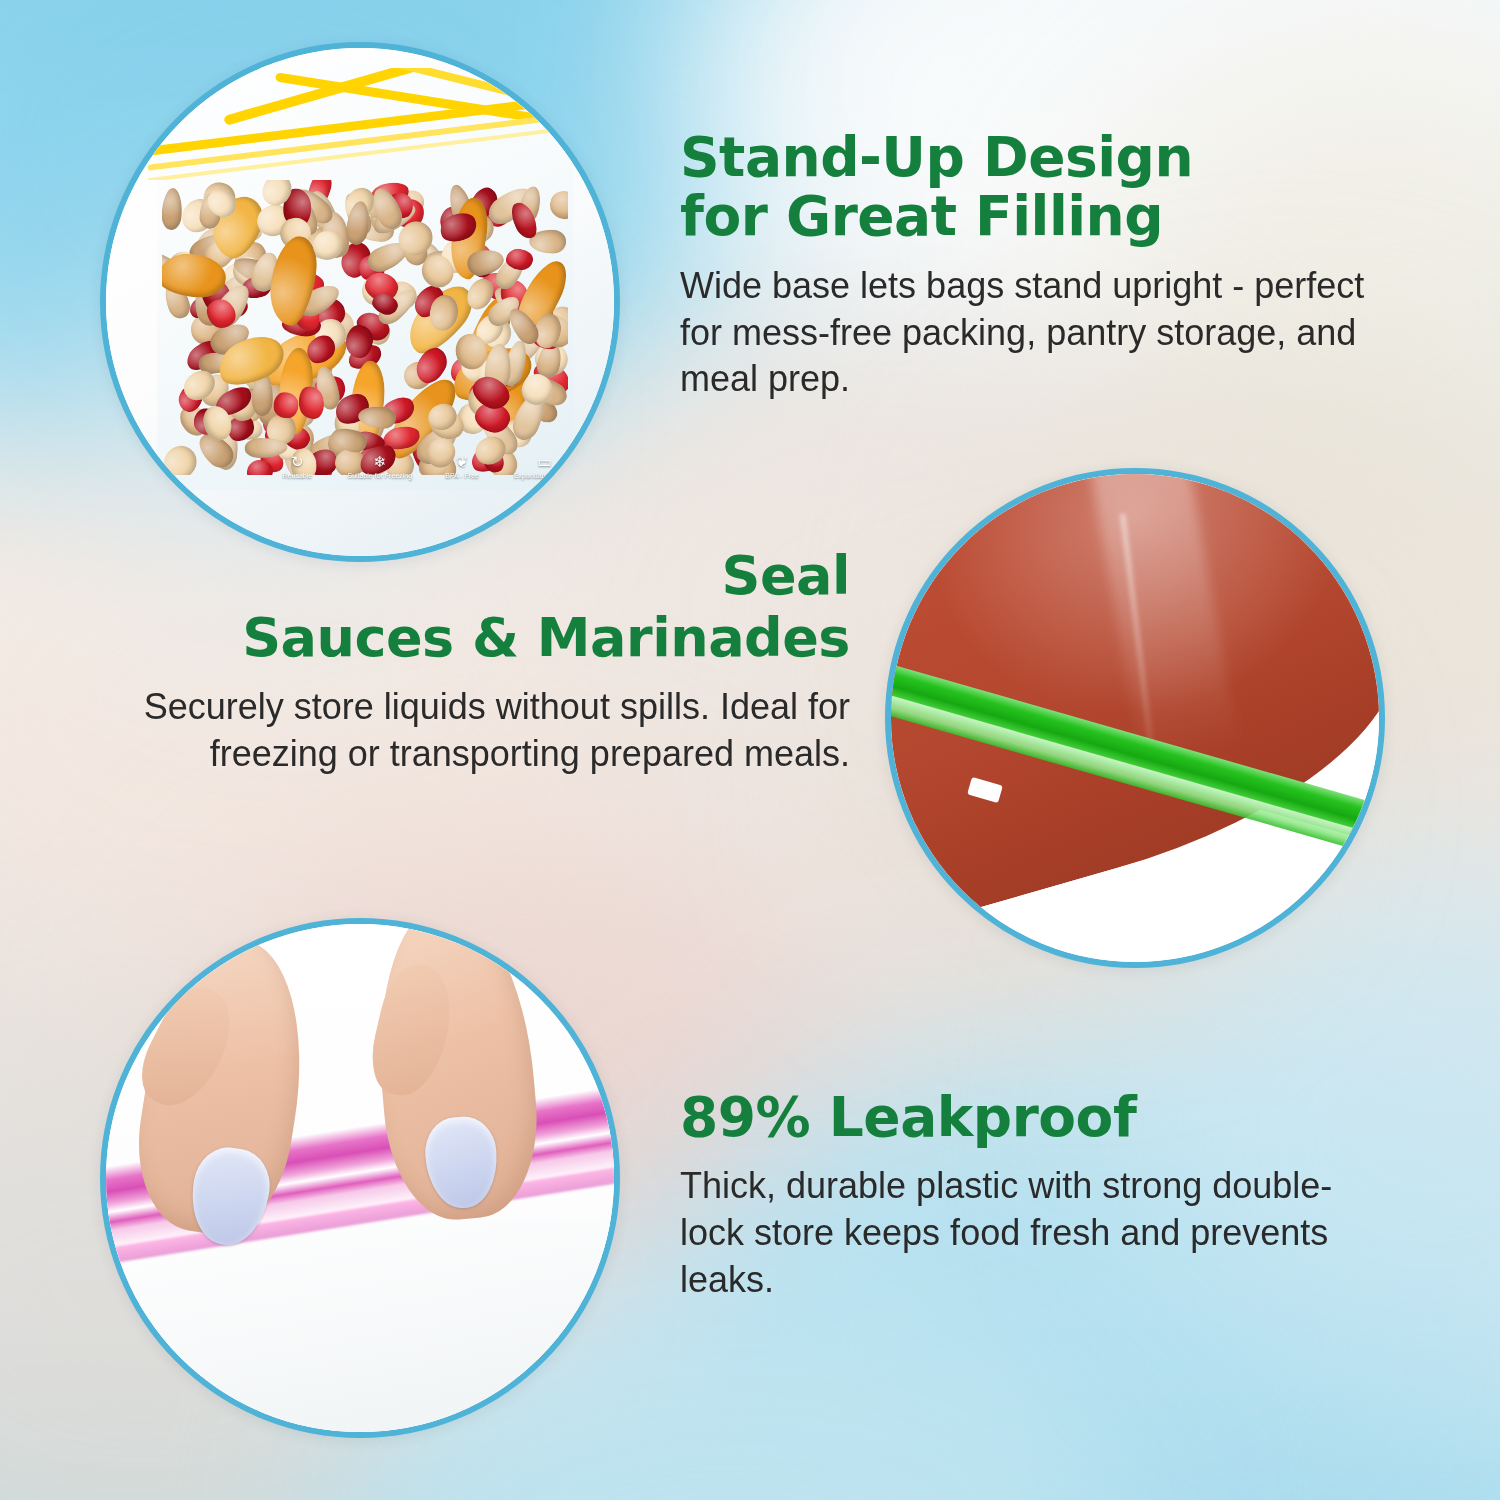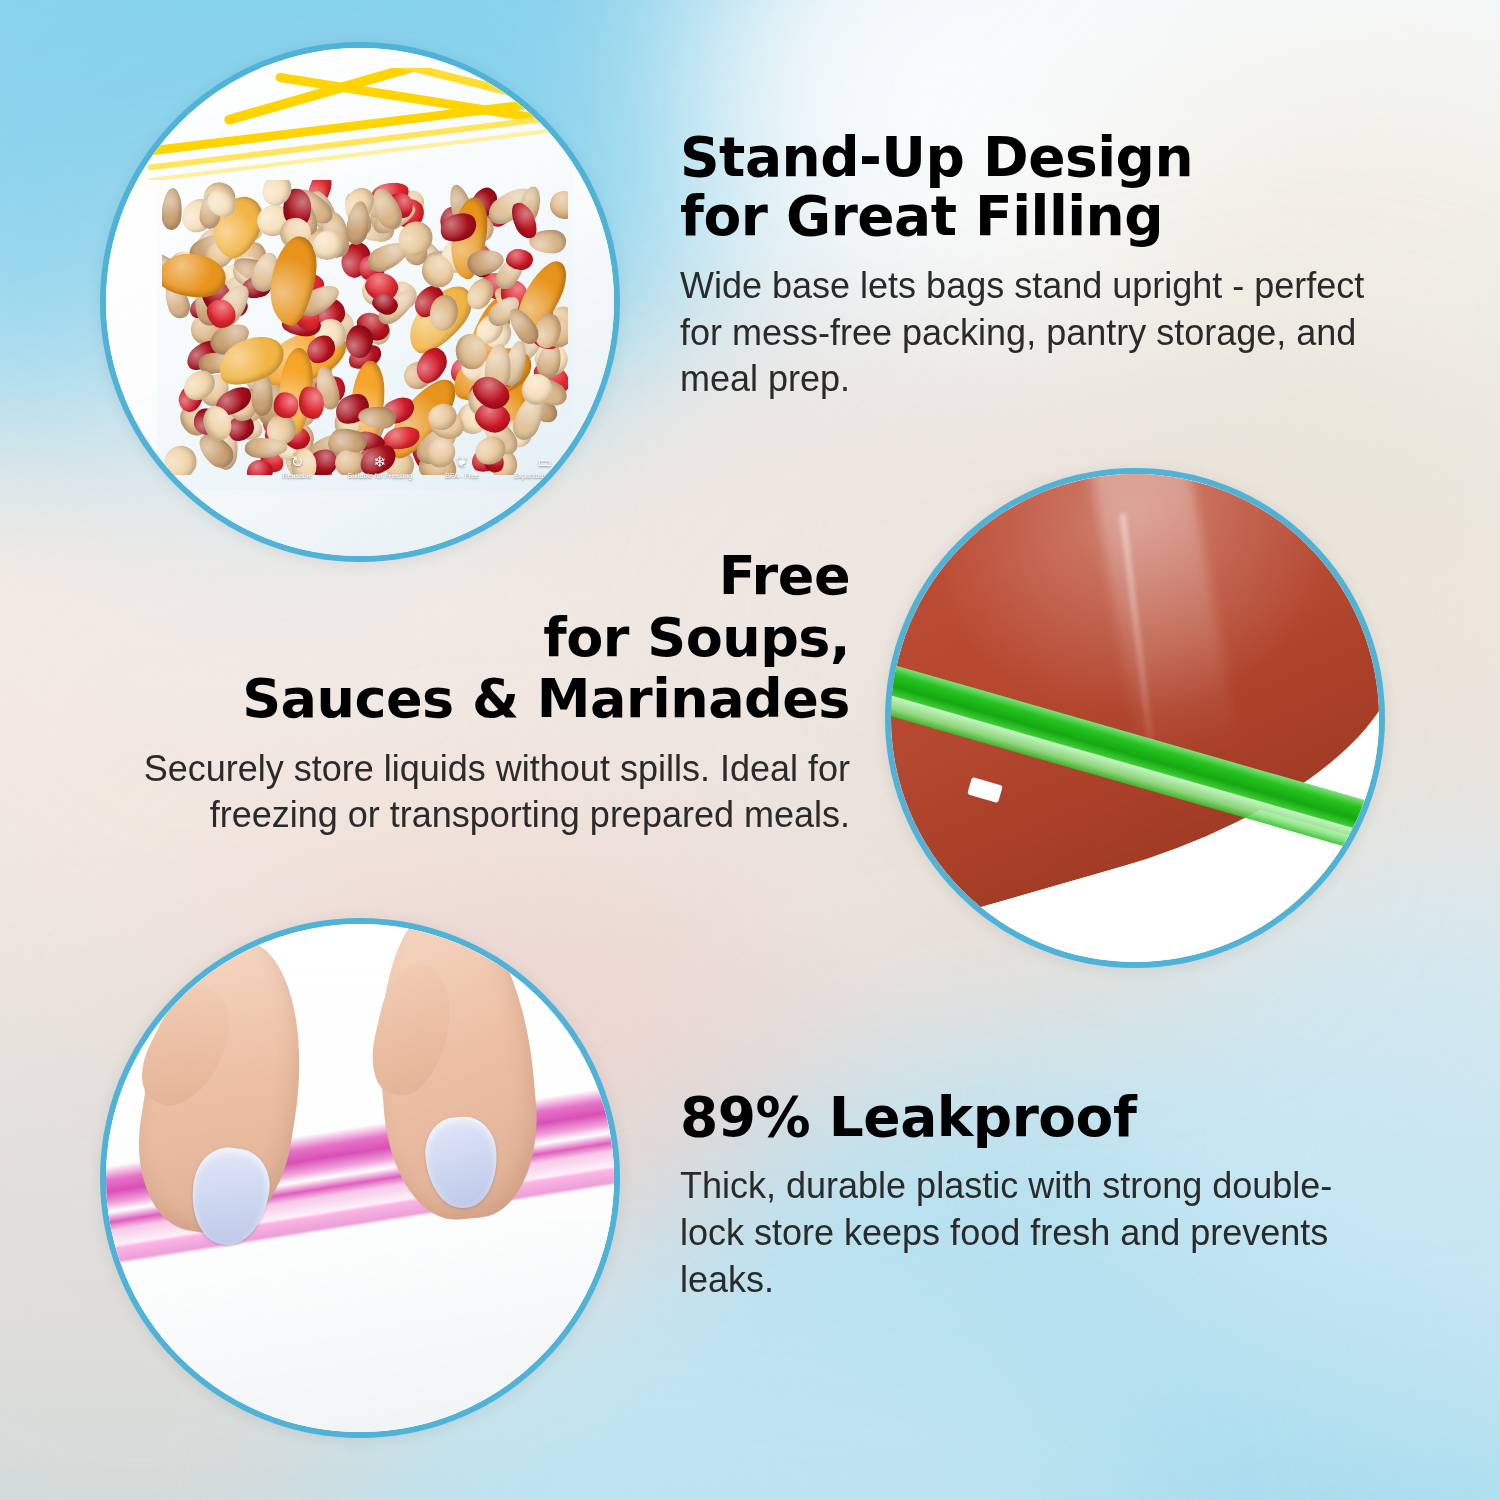--- a/index.html
+++ b/index.html
@@ -153,21 +153,21 @@
     background:linear-gradient(165deg,#e3e8f8 0%,#cdd6f0 55%,#bcc6e6 100%);
     border-radius:44% 44% 48% 48% / 40% 40% 60% 60%;
     box-shadow:0 1px 3px rgba(90,100,130,.35), inset 0 4px 8px rgba(255,255,255,.7);
   }
   #nail-left  { left:17%; top:44%; width:15%; height:19%; transform:rotate(9deg); }
   #nail-right { left:63%; top:38%; width:14%; height:18%; transform:rotate(-4deg); }
 
   
   .txt { position:absolute; z-index:4; }
   .h {
-    color:#000000;
+    color:#15803d;
     font-weight:bold;
     font-size:55px;
     line-height:1.08;
     font-family:"DejaVu Sans", sans-serif;
     letter-spacing:-.5px;
   }
   .p {
     color:#2a2a2a;
     font-size:36px;
     line-height:1.30;
@@ -505,22 +505,21 @@
 <div class="txt" id="block-standup">
   <div class="h">
     <span class="hline">Stand-Up Design</span>
     <span class="hline">for Great Filling</span>
   </div>
   <div class="p">Wide base lets bags stand upright - perfect for mess-free packing, pantry storage, and meal prep.</div>
 </div>
 
 <div class="txt" id="block-soups">
   <div class="h">
-    <span class="hline">Free</span>
-    <span class="hline">for Soups,</span>
+    <span class="hline">Seal</span>
     <span class="hline">Sauces &amp; Marinades</span>
   </div>
   <div class="p">Securely store liquids without spills. Ideal for freezing or transporting prepared meals.</div>
 </div>
 
 <div class="txt" id="block-zip">
   <div class="h">
     <span class="hline">89% Leakproof</span>
   </div>
   <div class="p">Thick, durable plastic with strong double-lock store keeps food fresh and prevents leaks.</div>

